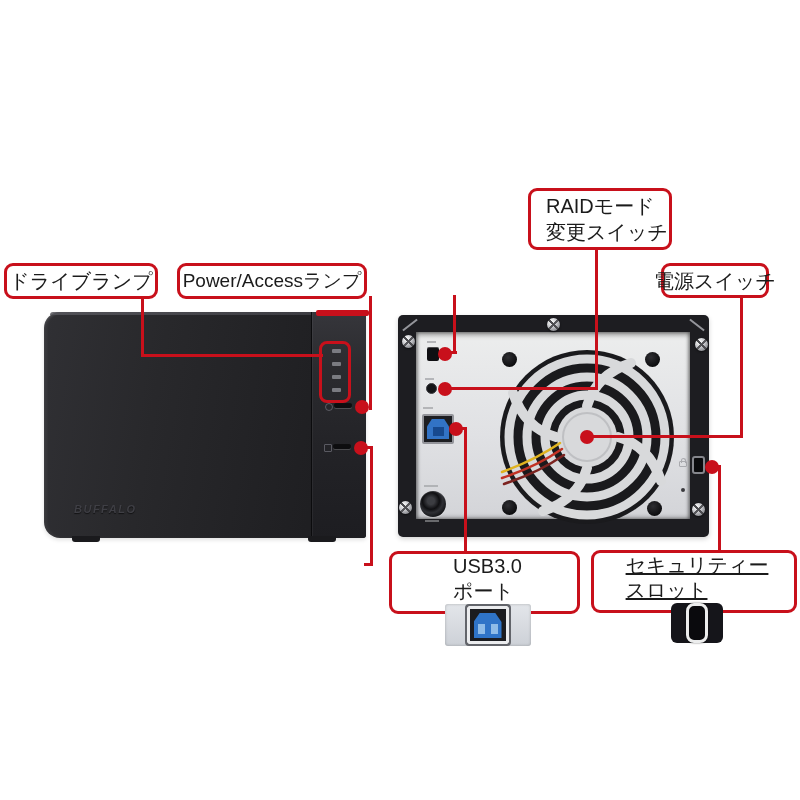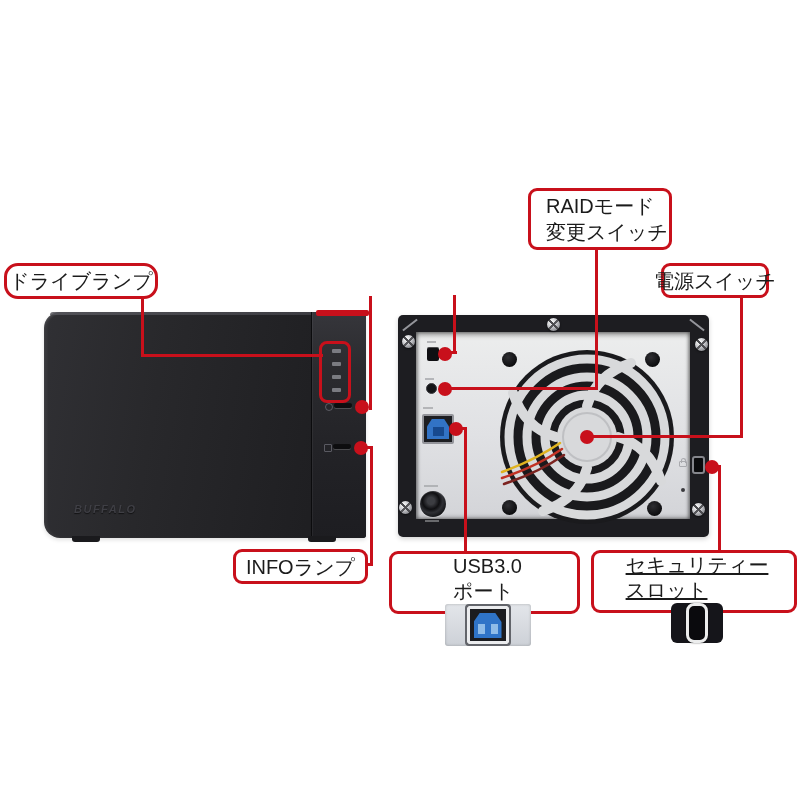--- a/index.html
+++ b/index.html
@@ -12,21 +12,21 @@
           font-family:"Liberation Sans","DejaVu Sans",sans-serif;}
 
   
   .callout{position:absolute;background:#fff;border:3px solid var(--red);border-radius:9px;
            display:flex;align-items:center;justify-content:center;color:#1b1b1b;
            font-size:20px;font-weight:500;line-height:1.3;box-sizing:border-box;z-index:6;white-space:nowrap;}
   .callout.two-line{flex-direction:column;align-items:flex-start;justify-content:center;padding-left:15px;}
   .callout.with-inset{flex-direction:column;justify-content:space-between;padding:0 7px 0 13px;}
   .callout.with-inset .txt{display:flex;flex-direction:column;align-items:flex-start;line-height:1.25;}
 
-  #lbl-drive{left:4px;top:263px;width:154px;height:36px;border-radius:14px;}
+  #lbl-drive{left:4px;top:263px;width:154px;height:36px;}
   #lbl-power-access{left:177px;top:263px;width:190px;height:36px;font-size:19px;}
   #lbl-power-switch{left:390px;top:258px;width:140px;height:40px;}
   #lbl-raid{left:528px;top:188px;width:144px;height:62px;}
   #lbl-fan{left:661px;top:263px;width:108px;height:35px;}
   #lbl-info{left:233px;top:549px;width:135px;height:35px;}
   #lbl-usb{left:389px;top:551px;width:191px;height:63px;}
   #lbl-sec{left:591px;top:550px;width:206px;height:63px;text-decoration:underline;}
 
   
   .lead{position:absolute;background:var(--red);z-index:5;}
@@ -212,29 +212,29 @@
   <div class="lead" style="left:460px;top:427px;width:7px;height:3px;"></div>
   <div class="lead" style="left:464px;top:427px;width:3px;height:124px;"></div>
 
   <div class="dot" style="left:705px;top:460px;"></div>
   <div class="lead" style="left:715px;top:465px;width:6px;height:3px;"></div>
   <div class="lead" style="left:718px;top:465px;width:3px;height:85px;"></div>
 
   <div class="callout" id="lbl-drive">
     <span>ドライブランプ</span>
   </div>
+  <div class="callout" id="lbl-power-access">
+    <span>Power/Accessランプ</span>
+  </div>
   <div class="callout two-line" id="lbl-raid">
     <span>RAIDモード</span>
     <span>変更スイッチ</span>
   </div>
   <div class="callout" id="lbl-fan">
     <span>電源スイッチ</span>
-  </div>
-  <div class="callout" id="lbl-info">
-    <span>INFOランプ</span>
   </div>
   <div class="callout with-inset" id="lbl-usb">
     <div class="txt">
       <span>USB3.0</span>
       <span>ポート</span>
     </div>
     <div class="usb-inset">
       <div class="usb-big">
           <div class="blue"></div>
         </div>

